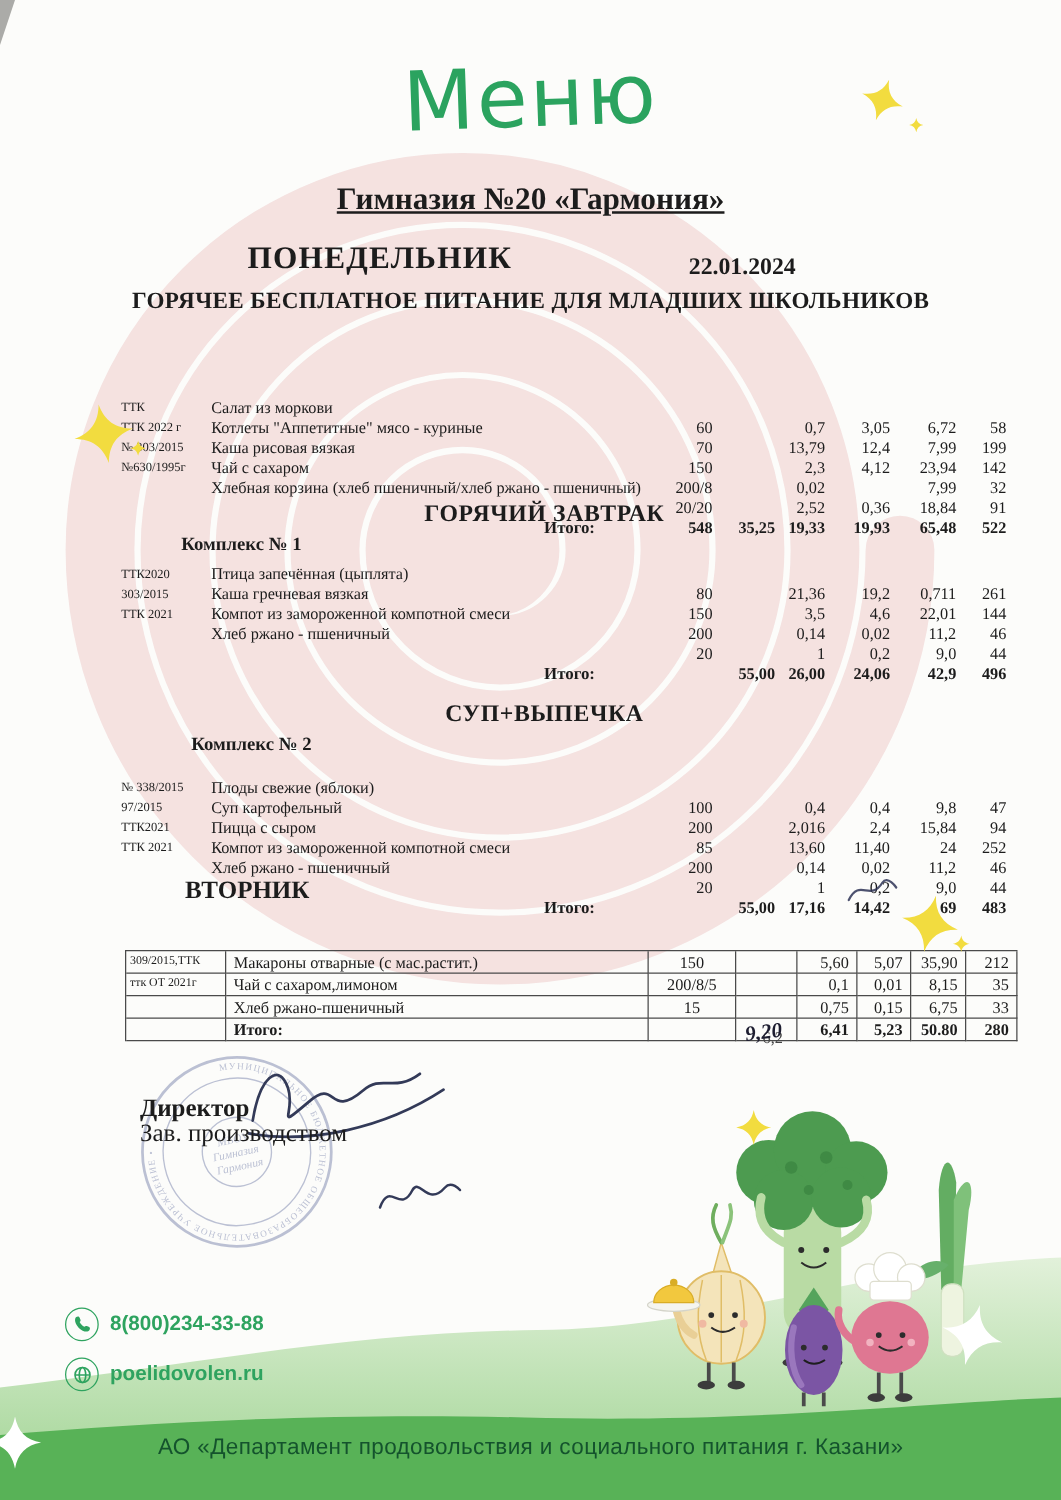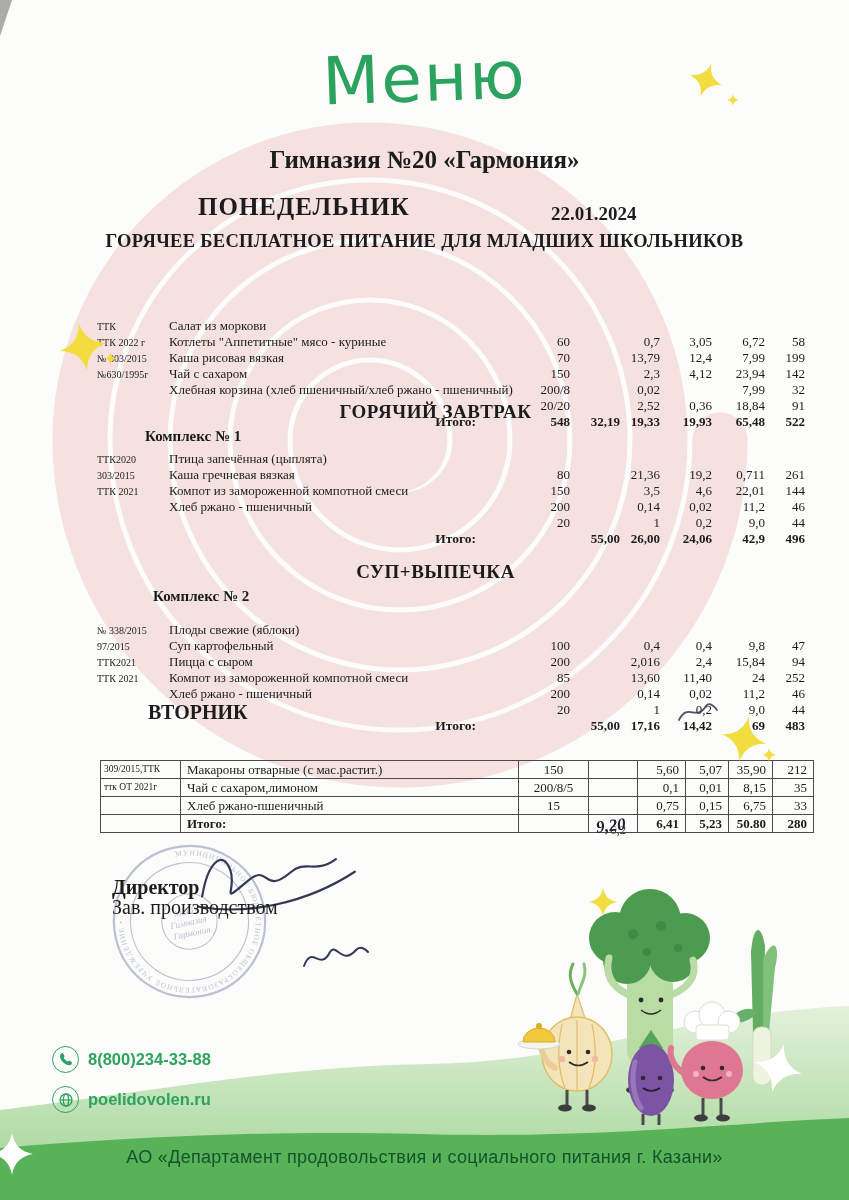--- a/index.html
+++ b/index.html
@@ -7,21 +7,21 @@
   .page {
     position: relative; width: 849px; height: 1200px; margin: 0 auto;
     background: #fcfcfa; overflow: hidden;
     font-family: "Liberation Serif", serif; color: #1c1c1c;
   }
   .abs { position: absolute; }
   .center { left: 0; right: 0; text-align: center; }
 
   .title { top: 40px; font-family: "DejaVu Sans", sans-serif; font-size: 66px;
            color: #2ba35f; transform: rotate(-2deg); letter-spacing: 2px; }
-  .school { top: 146px; font-size: 25px; font-weight: bold; }
+  .school { top: 146px; font-size: 25px; font-weight: bold; text-decoration: underline; }
   .day    { left: 198px; top: 193px; font-size: 25px; font-weight: bold; letter-spacing: 1px; }
   .date   { left: 551px; top: 203px; font-size: 19px; font-weight: bold; }
   .heading{ top: 231px; font-size: 18.5px; font-weight: bold; letter-spacing: .3px; }
   .sect   { font-size: 19px; font-weight: bold; letter-spacing: .5px; margin-left: 22px; }
   .complex{ font-size: 15px; font-weight: bold; }
   .tuesday{ left: 148px; top: 701px; font-size: 20px; font-weight: bold; }
 
   
   .grid-row { display: grid; align-items: center; }
   .grid-row span { white-space: nowrap; }
@@ -139,21 +139,21 @@
         <span class="c3"></span>
         <span class="c4">2,52</span>
         <span class="c5">0,36</span>
         <span class="c6">18,84</span>
         <span class="c7">91</span>
       </div>
       <div class="grid-row total">
         <span class="c0"></span>
         <span class="c1">Итого:</span>
         <span class="c2">548</span>
-        <span class="c3">32,19</span>
+        <span class="c3">35,25</span>
         <span class="c4">19,33</span>
         <span class="c5">19,93</span>
         <span class="c6">65,48</span>
         <span class="c7">522</span>
       </div>
     </div>
 
   <div class="abs center sect" style="top:401px;">ГОРЯЧИЙ ЗАВТРАК</div>
   <div class="abs complex" style="left:145px; top:428px;">Комплекс № 1</div>
   <div class="abs plain" style="left:92px; top:451px; width:715px;">

